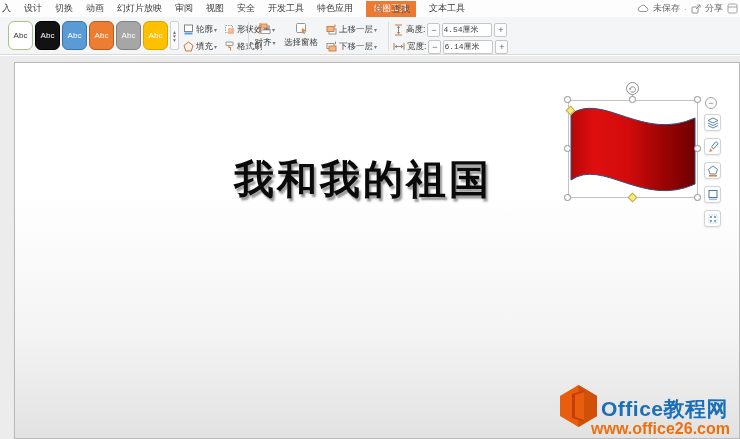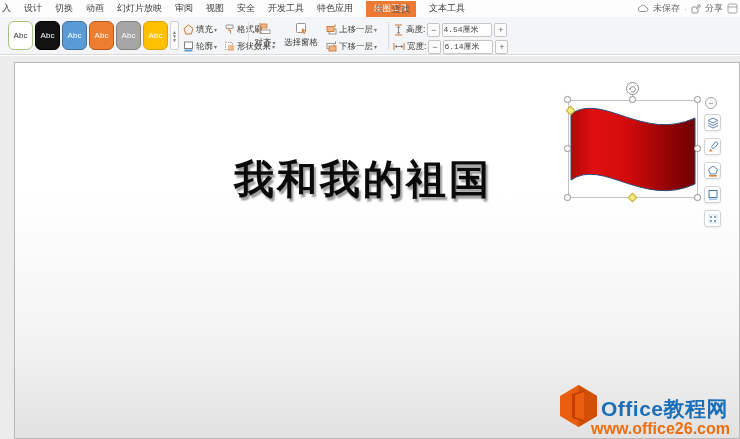--- a/index.html
+++ b/index.html
@@ -120,53 +120,53 @@
       <span>▼</span>
       <span>▼</span>
     </div>
   </div>
 
   <div class="grp" style="left:181px; top:4px;">
     <div class="row">
       <div class="btn">
         <span class="icon">
           <svg width="11" height="11" viewBox="0 0 11 11">
+              <rect x="1.5" y="1" width="8" height="6.5" fill="#fff" stroke="#777" stroke-width="0.9"></rect>
+              <rect x="1.5" y="8.5" width="8" height="2" fill="#5b9bd5"></rect>
+            </svg>
+        </span>
+        <span class="caret">轮廓</span>
+      </div>
+      <div class="btn">
+        <span class="icon">
+          <svg width="11" height="11" viewBox="0 0 11 11">
+              <rect x="1.5" y="1.5" width="7" height="7" fill="#fff" stroke="#999" stroke-width="0.9" stroke-dasharray="1.5 1"></rect>
+              <rect x="4" y="4" width="6" height="6" fill="#f4b183" opacity="0.85"></rect>
+            </svg>
+        </span>
+        <span class="caret">形状效果</span>
+      </div>
+    </div>
+    <div class="row">
+      <div class="btn">
+        <span class="icon">
+          <svg width="11" height="11" viewBox="0 0 11 11">
               <polygon points="5.5,1 10,4.5 8.3,10 2.7,10 1,4.5" fill="#fdf3ec" stroke="#c4651f" stroke-width="0.9"></polygon>
             </svg>
         </span>
         <span class="caret">填充</span>
       </div>
       <div class="btn">
         <span class="icon">
           <svg width="11" height="11" viewBox="0 0 11 11">
               <rect x="2" y="1" width="7" height="3.5" rx="0.5" fill="none" stroke="#8b8b8b" stroke-width="0.9"></rect>
               <path d="M5 4.5 v2 h1.5 v3" fill="none" stroke="#e08030" stroke-width="1.1"></path>
             </svg>
         </span>
         <span>格式刷</span>
-      </div>
-    </div>
-    <div class="row">
-      <div class="btn">
-        <span class="icon">
-          <svg width="11" height="11" viewBox="0 0 11 11">
-              <rect x="1.5" y="1" width="8" height="6.5" fill="#fff" stroke="#777" stroke-width="0.9"></rect>
-              <rect x="1.5" y="8.5" width="8" height="2" fill="#5b9bd5"></rect>
-            </svg>
-        </span>
-        <span class="caret">轮廓</span>
-      </div>
-      <div class="btn">
-        <span class="icon">
-          <svg width="11" height="11" viewBox="0 0 11 11">
-              <rect x="1.5" y="1.5" width="7" height="7" fill="#fff" stroke="#999" stroke-width="0.9" stroke-dasharray="1.5 1"></rect>
-              <rect x="4" y="4" width="6" height="6" fill="#f4b183" opacity="0.85"></rect>
-            </svg>
-        </span>
-        <span class="caret">形状效果</span>
       </div>
     </div>
   </div>
 
   <div class="sep" style="left:248px;"></div>
 
   <div class="grp" style="left:252px; top:4px; width:136px;">
     <div style="display:flex; gap:4px;">
       <div class="stackbtn btn" style="width:26px;text-align:right;">
         <span class="icon">

